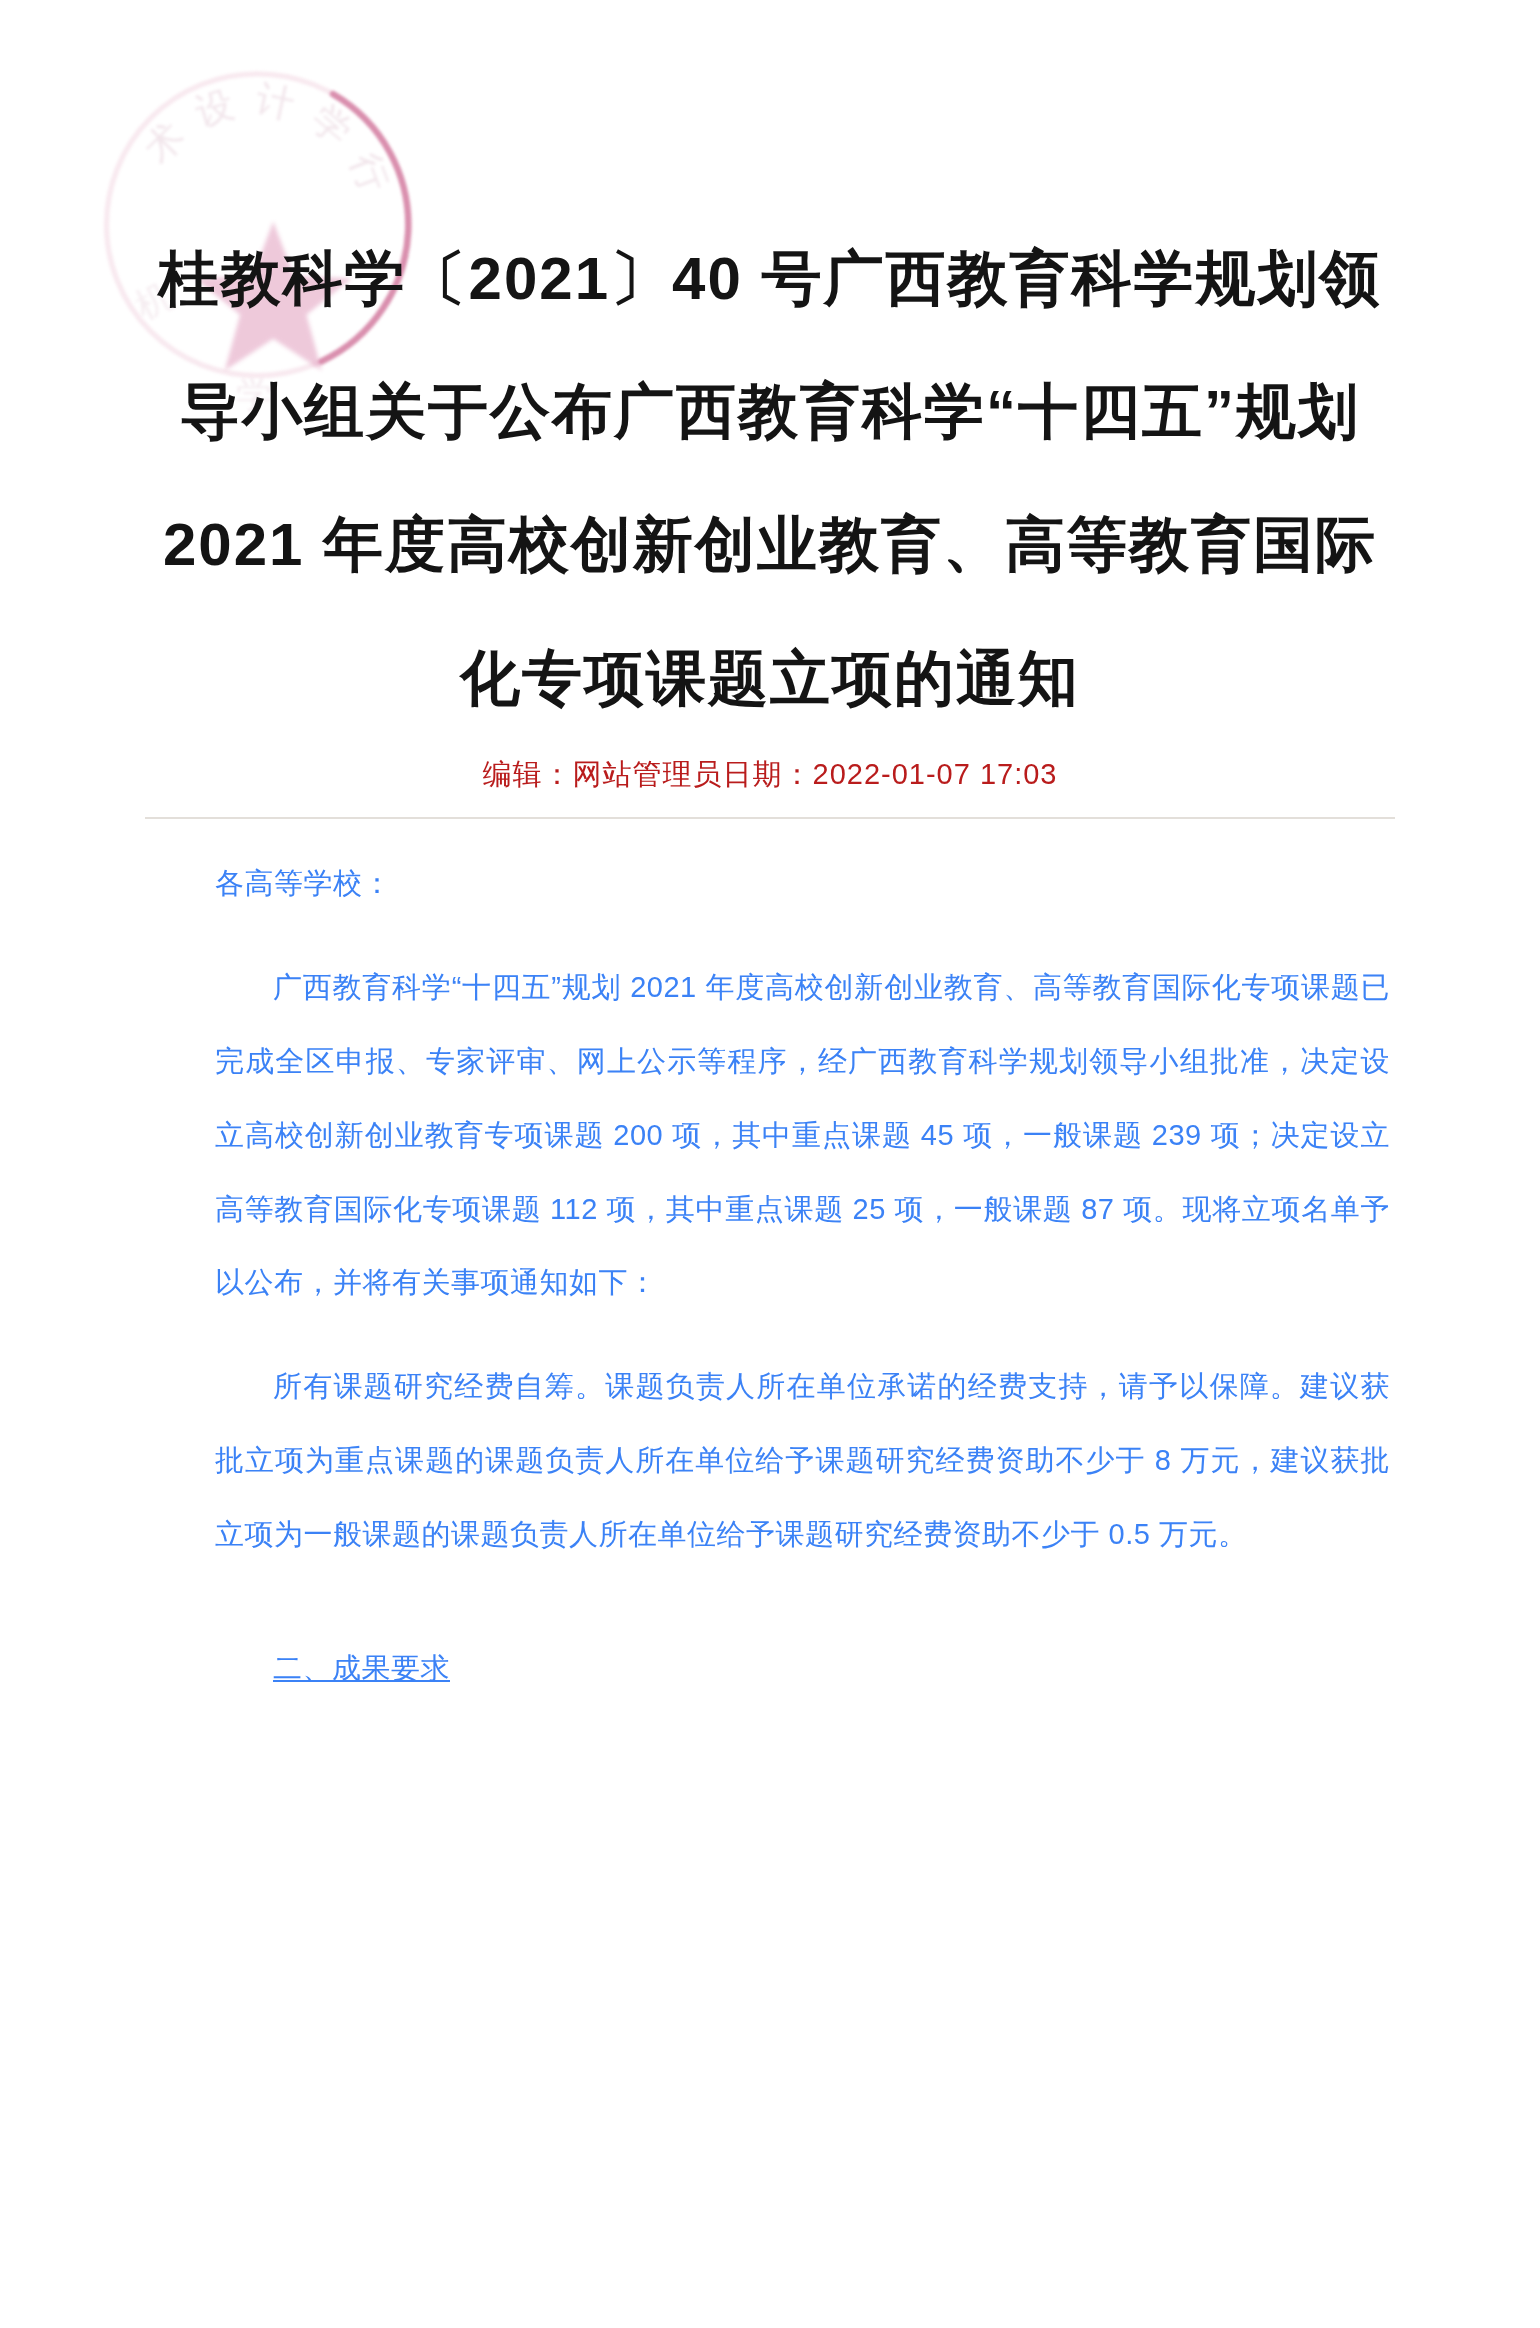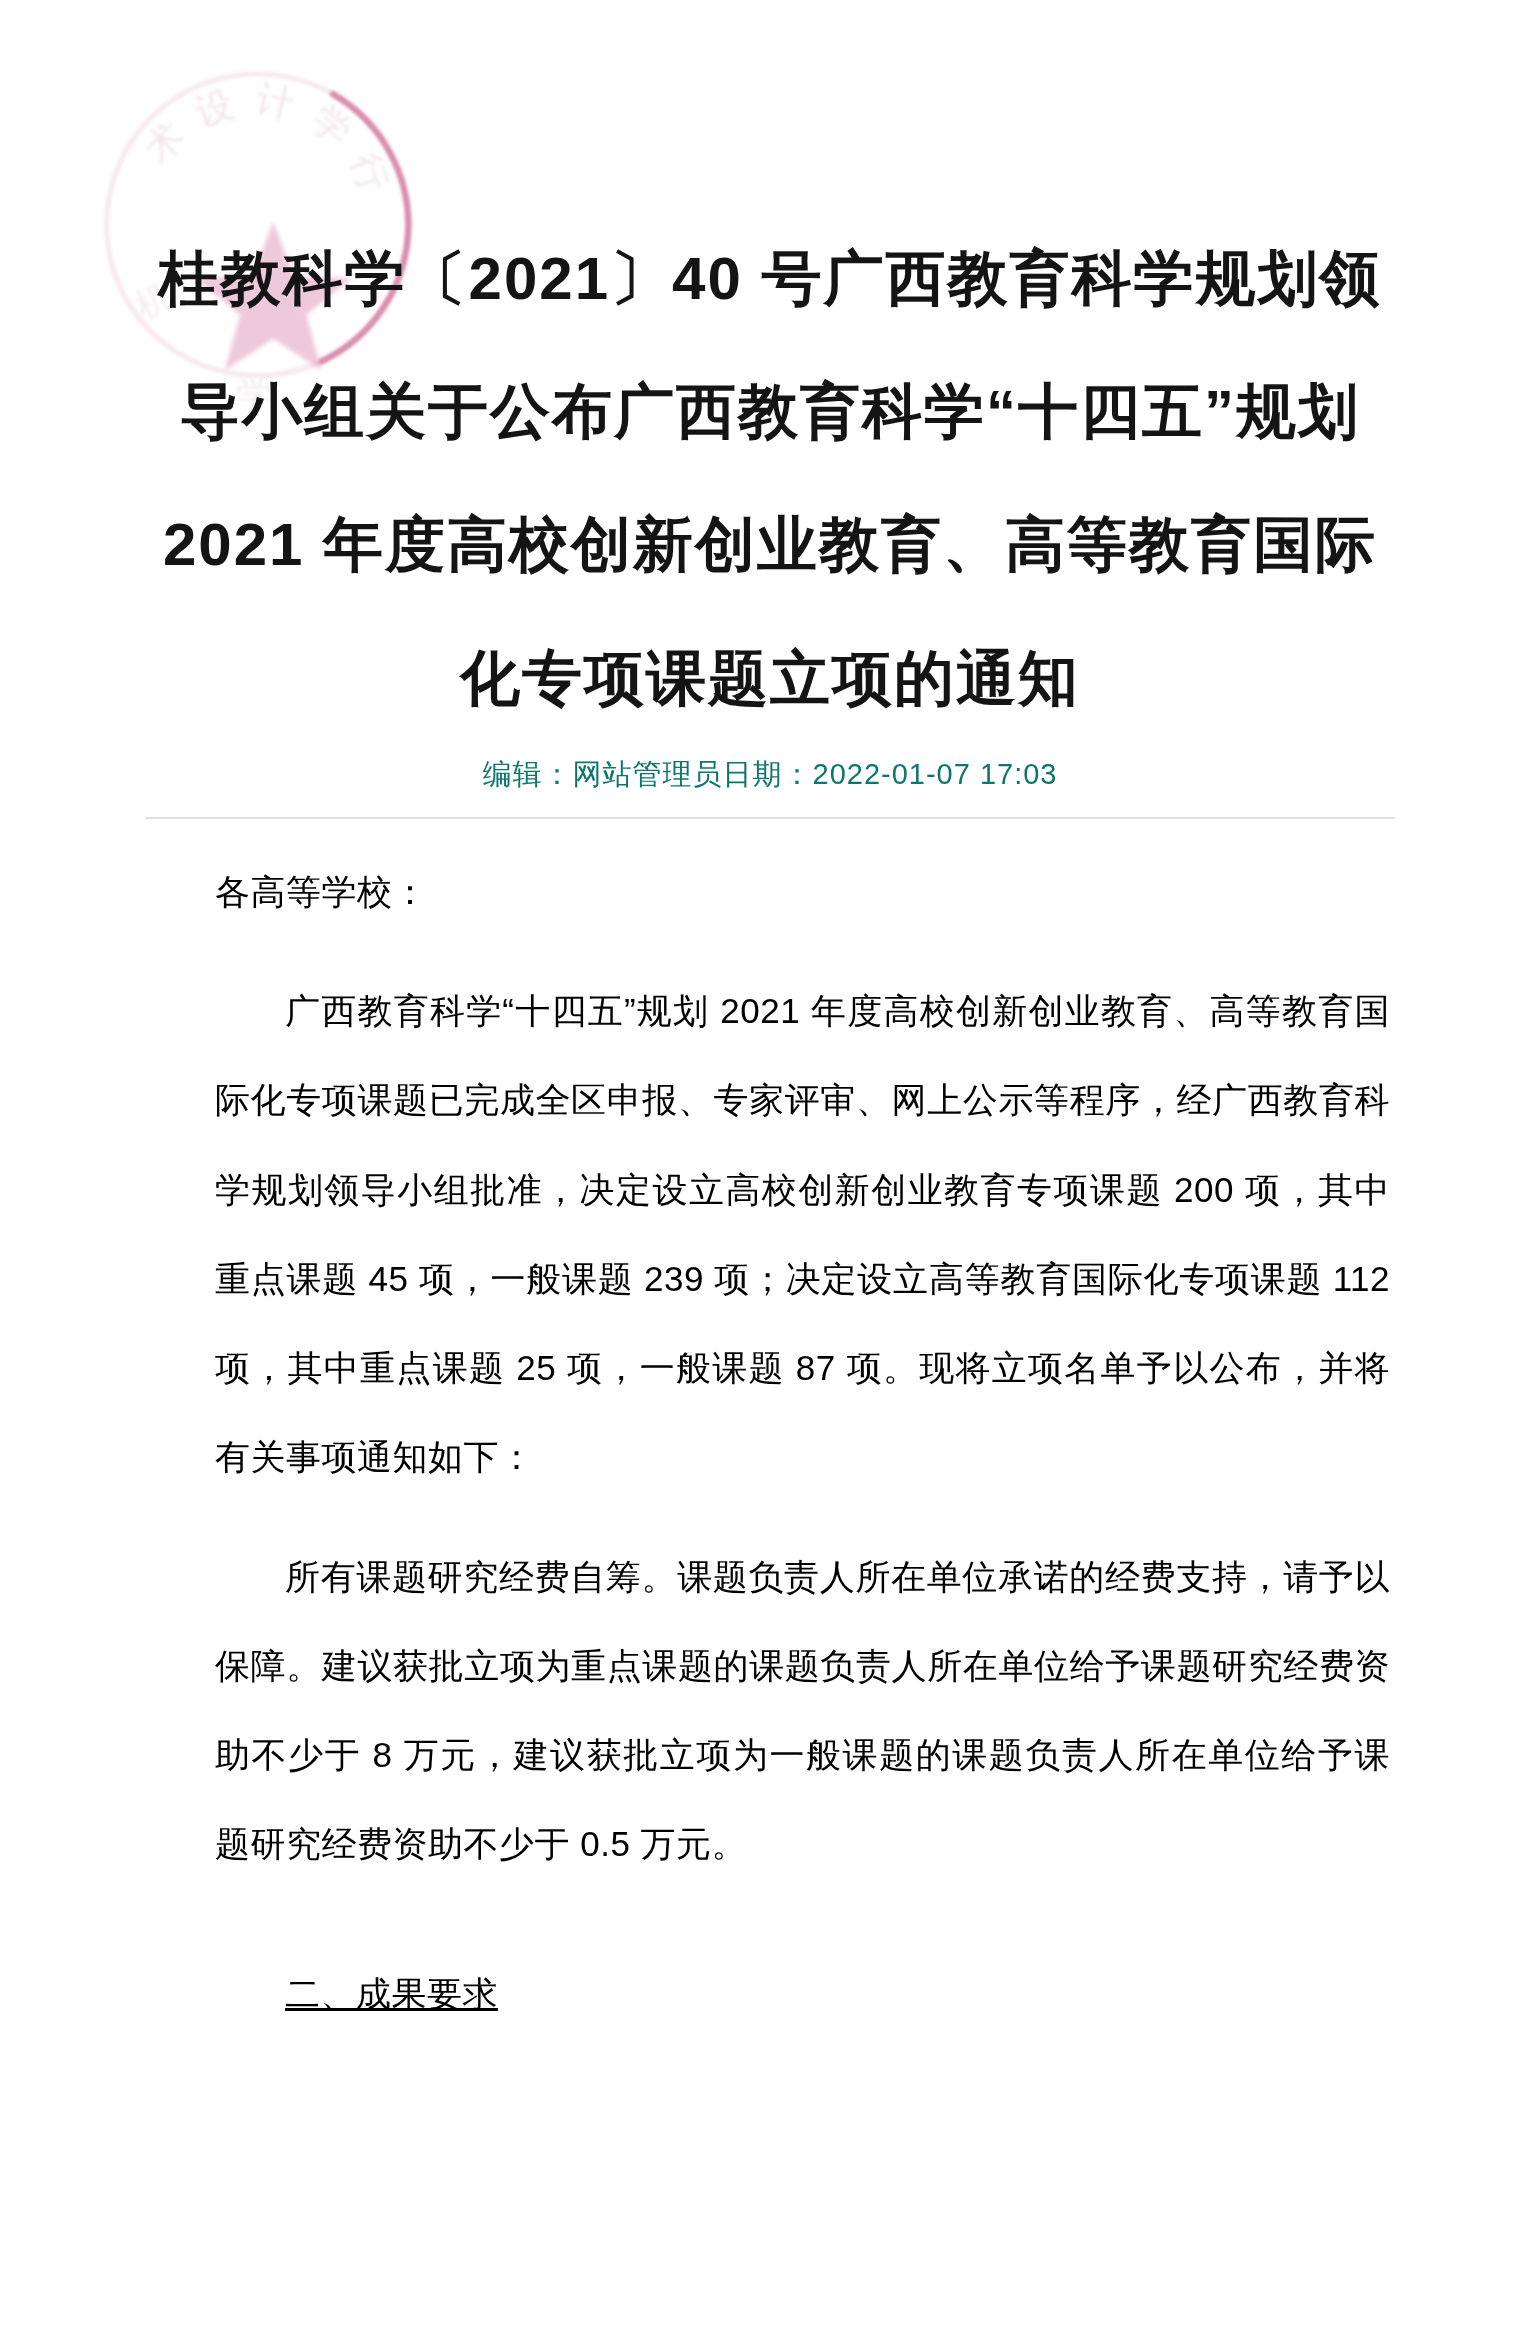--- a/index.html
+++ b/index.html
@@ -37,35 +37,35 @@
     white-space: pre-line;
     position: relative;
     z-index: 2;
   }
 
   .meta-line {
     margin-top: 10px;
     text-align: center;
     font-size: 29px;
     letter-spacing: 1px;
-    color: #0f766e;
+    color: #b91c1c;
   }
 
   .divider {
     margin: 22px 145px 0 145px;
     border-top: 2px solid #e3dfda;
     height: 0;
   }
 
   .doc-body {
     margin: 0 150px 0 215px;
-    font-size: 35px;
+    font-size: 29px;
     line-height: 2.55;
     letter-spacing: 0.5px;
-    color: #000000;
+    color: #3b82f6;
     text-align: justify;
   }
   .salutation { margin-top: 28px; }
   .para { text-indent: 2em; margin-top: 30px; }
   .para-intro { margin-top: 30px; }
   .section-heading { text-indent: 2em; margin-top: 36px; }
   .section-heading-2 { margin-top: 60px; text-decoration: underline; }
 </style>
 </head>
 <body>

